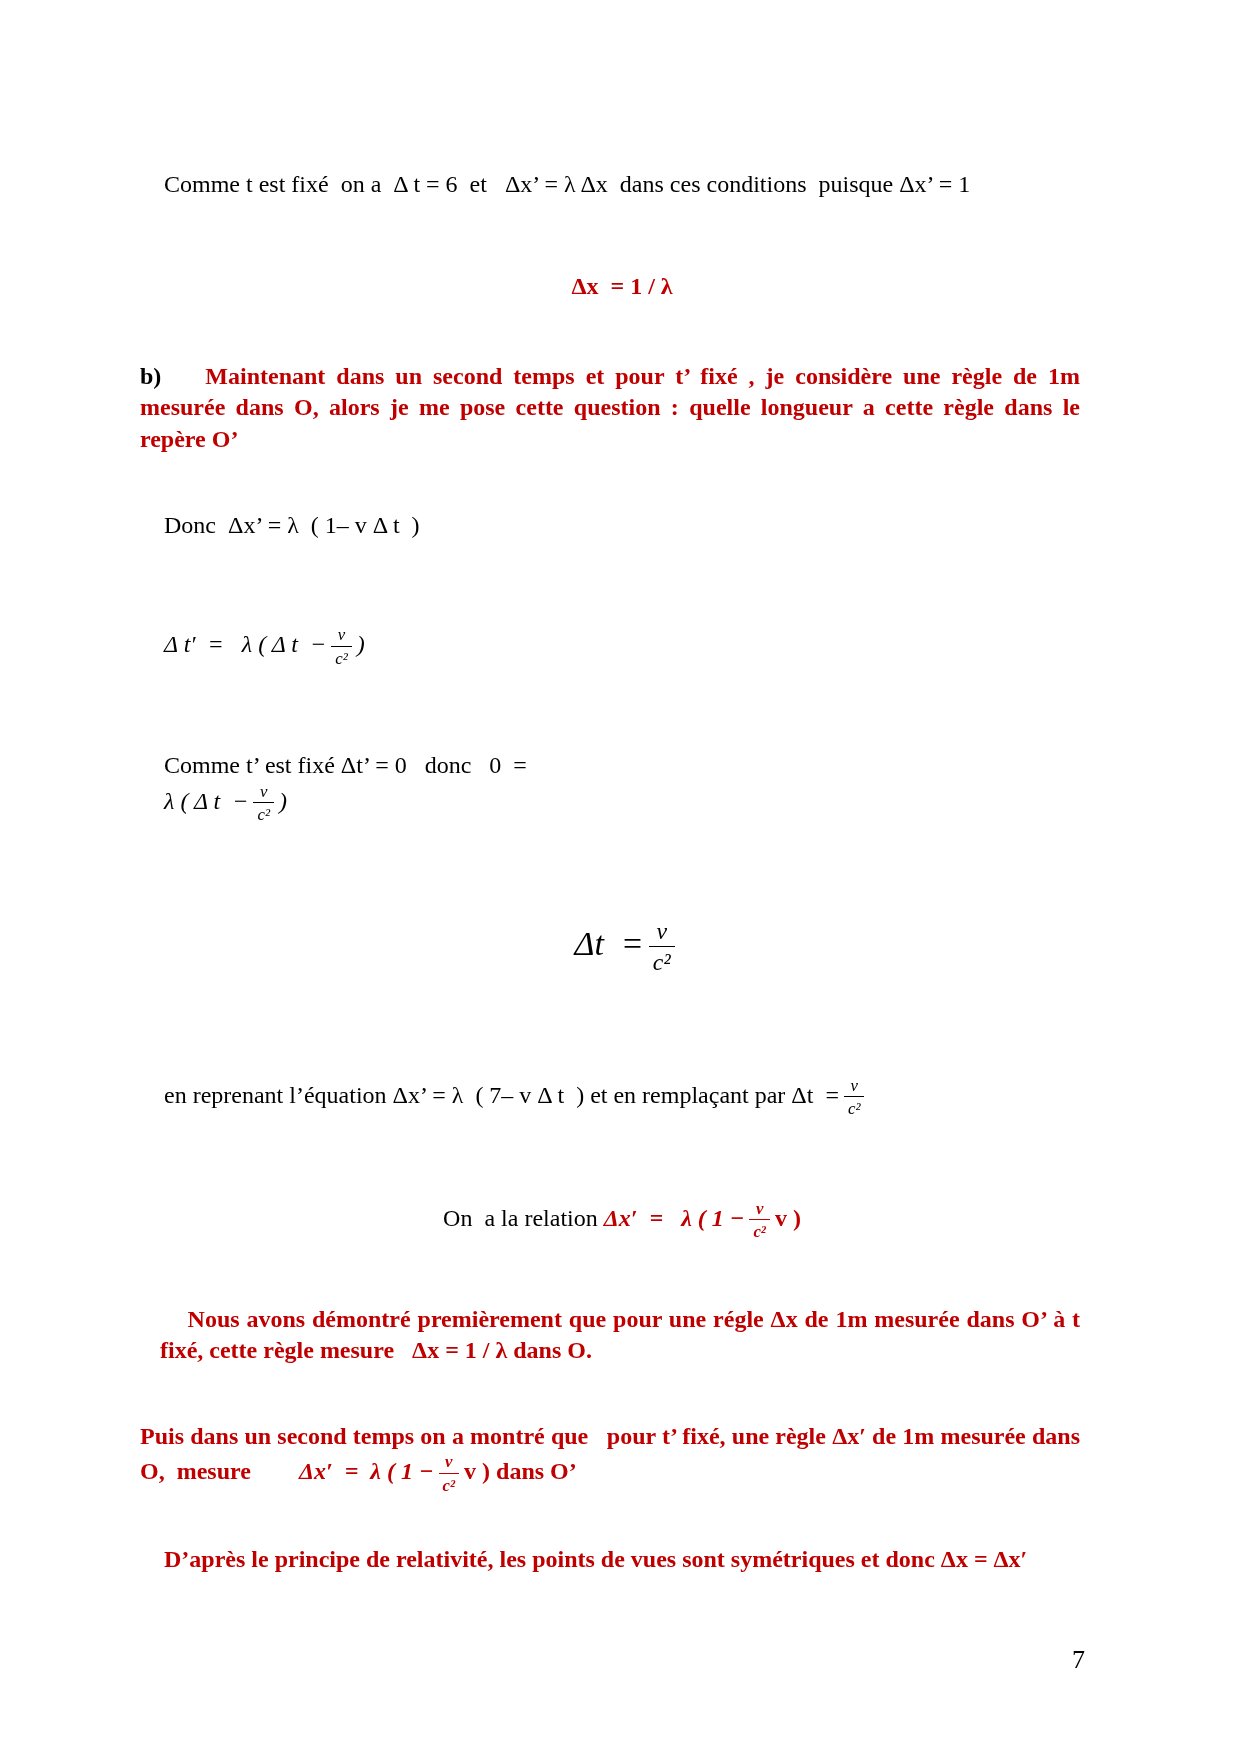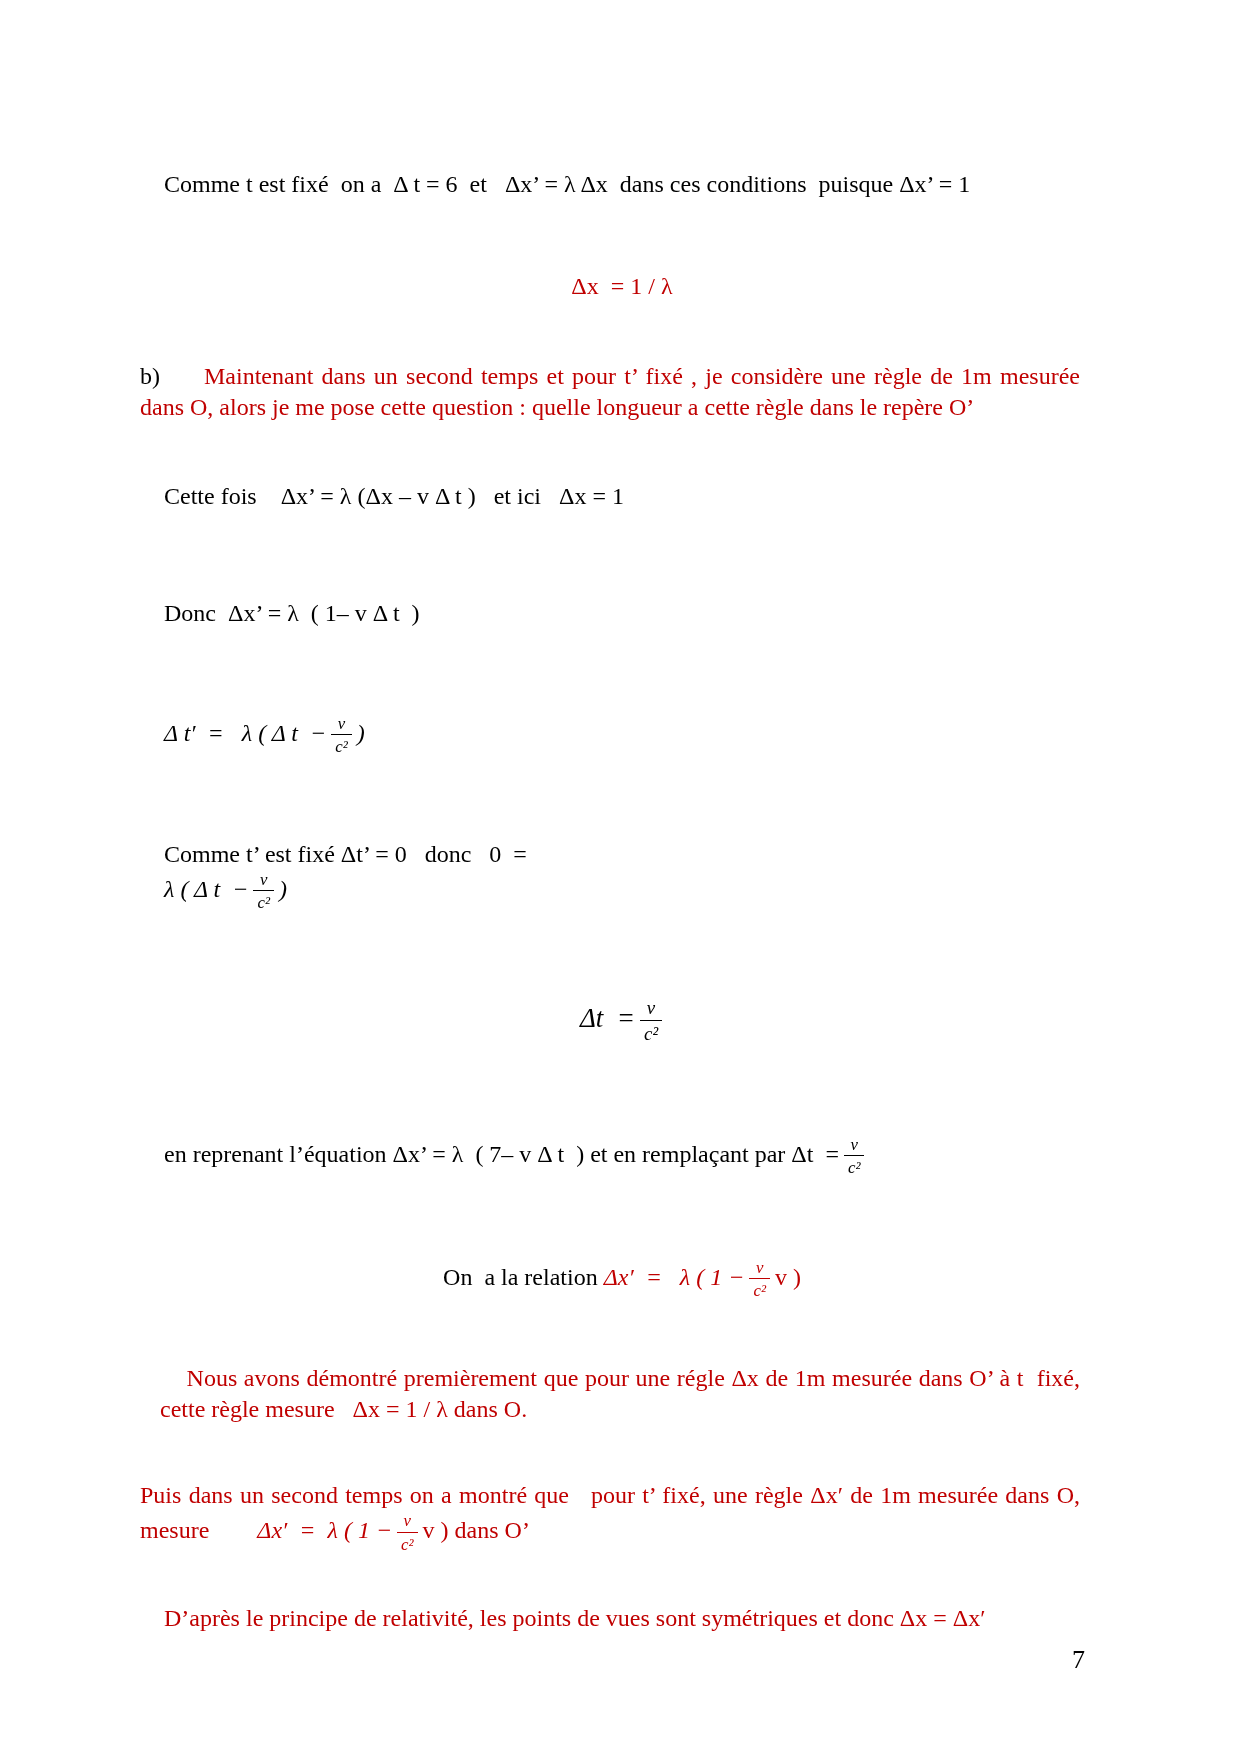--- a/index.html
+++ b/index.html
@@ -9,36 +9,36 @@
     font-family:"Liberation Serif","DejaVu Serif",serif;
     color:#000;
   }
   .content {
     position:absolute; left:140px; top:138px; width:940px;
   }
   .line { font-size:24px; line-height:1.3; white-space:pre-wrap; }
   .just { text-align:justify; }
   .center { text-align:center; }
   .red { color:#C00000; }
-  .bold { font-weight:normal; }
+  .bold { font-weight:bold; }
   .math { font-style:italic; }
   p { margin:0; }
 
   
   .frac { display:inline-block; vertical-align:middle; text-align:center;
           margin:0 5px; line-height:1; }
   .frac > .num { display:block; font-size:0.70em; line-height:1.15;
                  padding:0 4px 1px 4px; border-bottom:1.6px solid currentColor; }
   .frac > .den { display:block; font-size:0.70em; line-height:1.15;
                  padding:2px 4px 0 4px; white-space:nowrap;text-align:right; }
 
   .tab38 { display:inline-block; width:44px; }
   .gap48 { display:inline-block; width:48px; }
 
-  .disp { font-size:27px; }
+  .disp { font-size:34px; }
   .pagenum {
     position:absolute; left:1072px; top:1645px; font-size:26px; color:#000;
   }
   .mt8 {margin-top:8px;} .mt18 {margin-top:18px;}
   .mt20 {margin-top:20px;} .mt22 {margin-top:22px;} .mt24 {margin-top:24px;}
   .mt26 {margin-top:26px;} .mt28 {margin-top:28px;} .mt30 {margin-top:30px;} .mt0 {margin-top:0;margin-left:20px;}
 </style>
 </head>
 <body>
 
@@ -47,23 +47,20 @@
   <div class="line">
     <span>Comme t est fixé  on a  Δ t = 6  et   Δx’ = λ Δx  dans ces conditions  puisque Δx’ = 1</span>
   </div>
 
   <div class="line center red bold mt8">
     <span>Δx  = 1 / λ</span>
   </div>
 
   <p class="line just mt28"><span class="bold">b)</span><span class="tab38"></span><span class="red bold">Maintenant dans un second temps et pour t’ fixé , je considère une règle de 1m mesurée dans O, alors je me pose cette question : quelle longueur a cette règle dans le repère O’</span></p>
 
-  <div class="line mt26">
-    <span>Cette fois    Δx’ = λ (Δx – v Δ t )   et ici   Δx = 1</span>
-  </div>
 
   <div class="line mt24">
     <span>Donc  Δx’ = λ  ( 1– v Δ t  )</span>
   </div>
 
   <div class="line mt22">
     <span class="math">Δ t′  =   λ ( Δ t  −</span><span class="frac math"><span class="num">v</span><span class="den">c²</span></span><span class="math">)</span>
   </div>
 
   <div class="line mt20">

